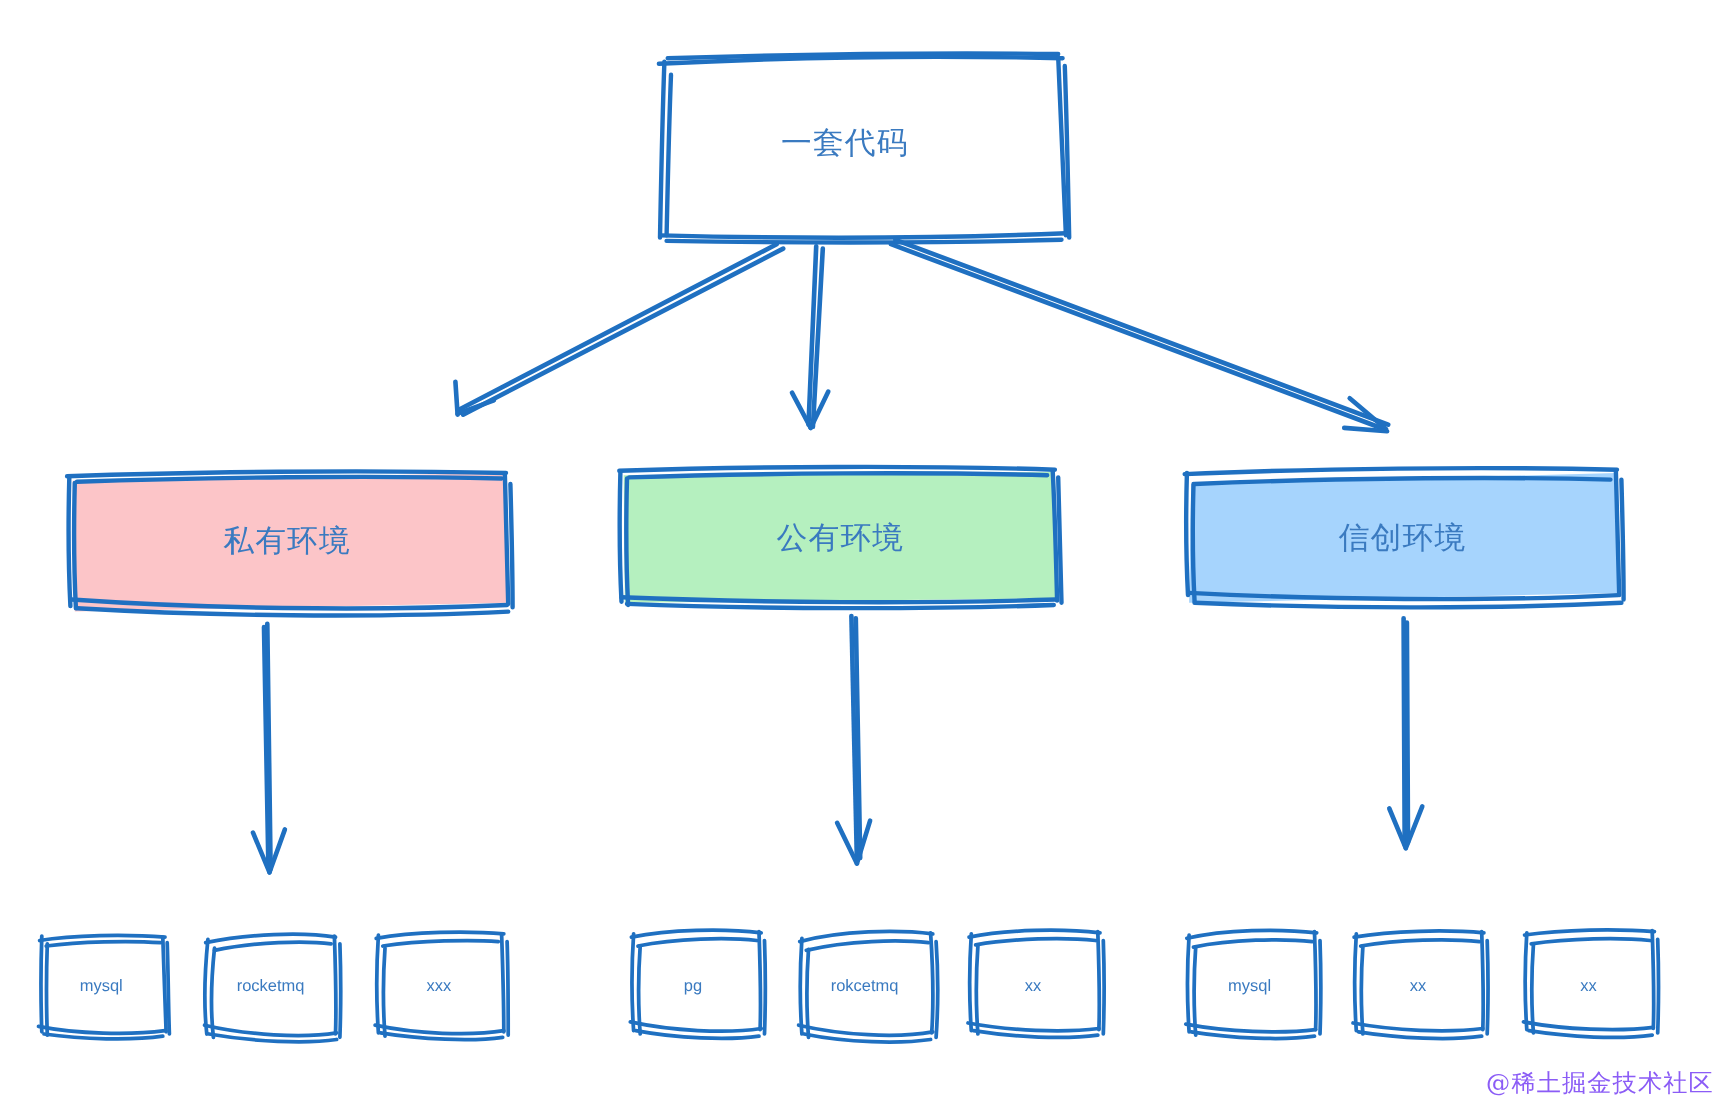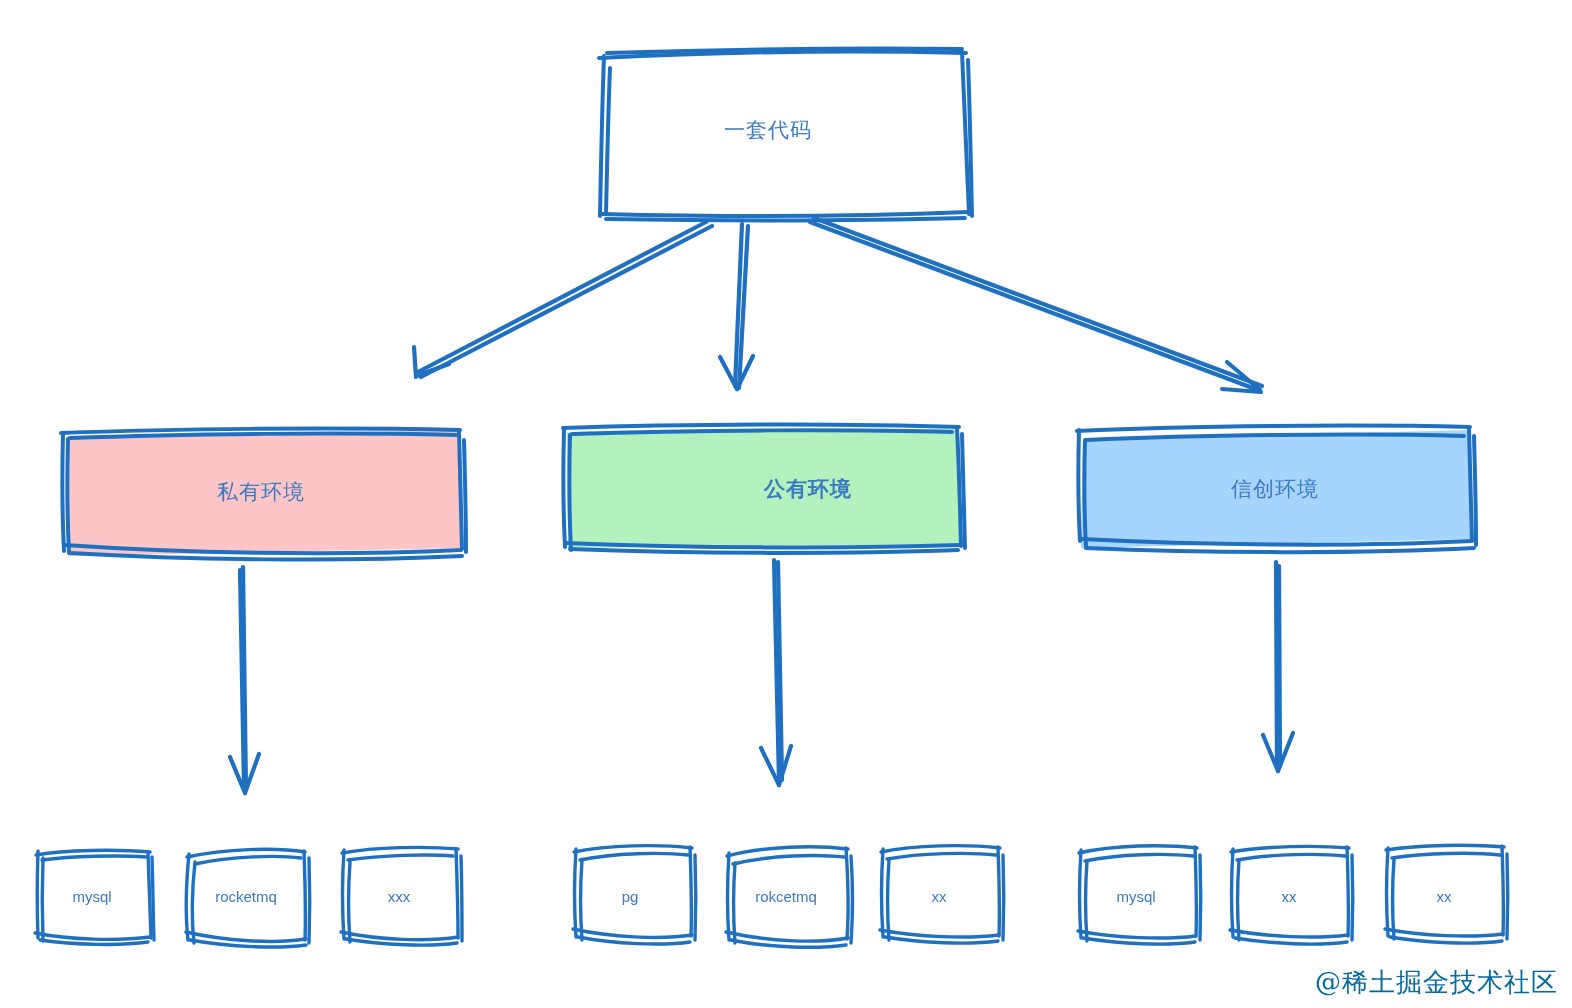--- a/index.html
+++ b/index.html
@@ -49,33 +49,33 @@
   }
   .node-label {
     position: absolute;
     color: #3a7ac0;
     text-align: center;
     white-space: nowrap;
     transform: translate(-50%, -50%);
     pointer-events: none;
   }
   .label-lg {
-    font-size: 21px;
+    font-size: 28px;
     letter-spacing: 1px;
   }
   .label-sm {
     font-size: 15px;
     letter-spacing: 0px;
   }
   .watermark {
     position: absolute;
     right: 14px;
     bottom: 8px;
-    color: #0369a1;
-    font-size: 26px;
+    color: #8b5cf6;
+    font-size: 22px;
     letter-spacing: 1px;
     font-family: "DejaVu Serif", "Liberation Serif", serif;
     white-space: nowrap;
     text-align: right;
   }
 </style>
 </head>
 <body>
 
 <div id="canvas">
@@ -271,21 +271,21 @@
       <path class="sketch-stroke-thin" d="M1388,848 C1386,878 1386,907 1388,936"></path>
       <path class="sketch-stroke-thin" d="M1394,859 C1392,887 1392,912 1394,939"></path>
     </g>
 
   </svg>
 
   <div class="node-label label-lg" style="left:768px; top:130px;">一套代码</div>
 
   <div class="node-label label-lg" style="left:261px; top:492px;">私有环境</div>
 
-  <div class="node-label label-lg" style="left:808px; top:489px;font-weight:bold;">公有环境</div>
+  <div class="node-label label-lg" style="left:764px; top:489px;">公有环境</div>
 
   <div class="node-label label-lg" style="left:1275px; top:489px;">信创环境</div>
 
   <div class="node-label label-sm" style="left:92px; top:896px;">mysql</div>
 
   <div class="node-label label-sm" style="left:246px; top:896px;">rocketmq</div>
 
   <div class="node-label label-sm" style="left:399px; top:896px;">xxx</div>
 
   <div class="node-label label-sm" style="left:630px; top:896px;text-align:center;">pg</div>

